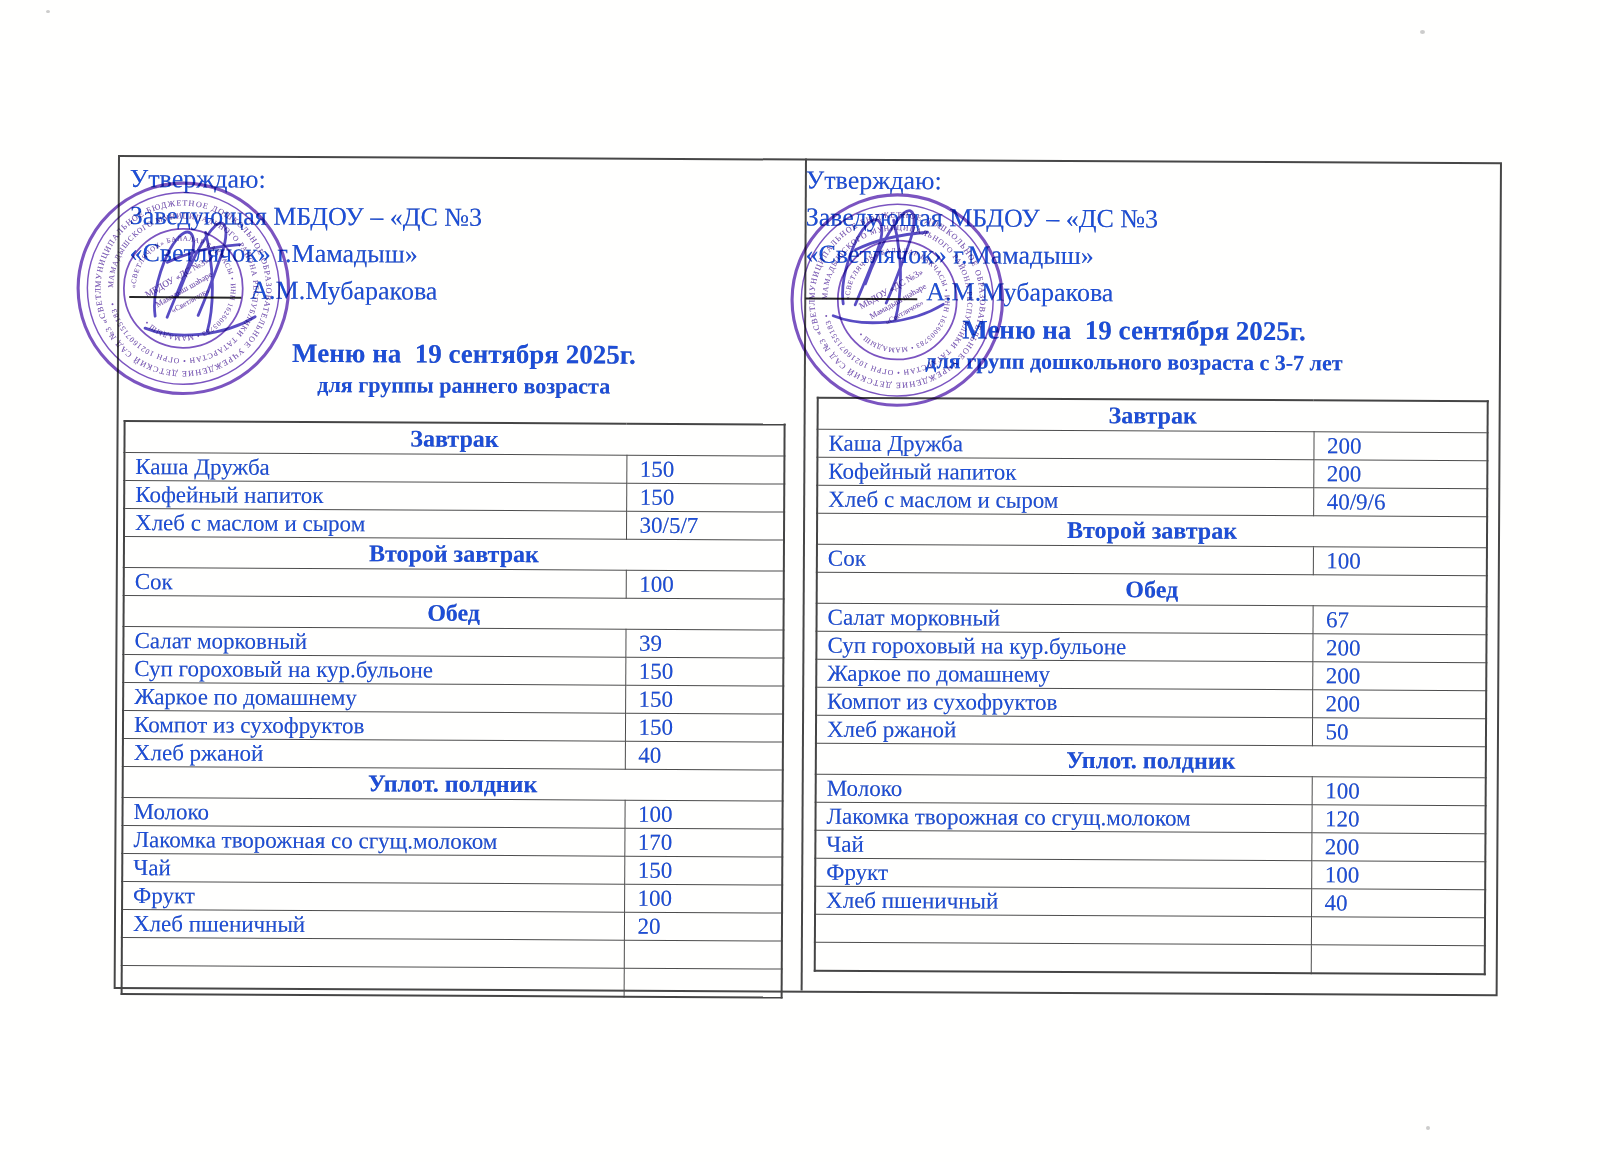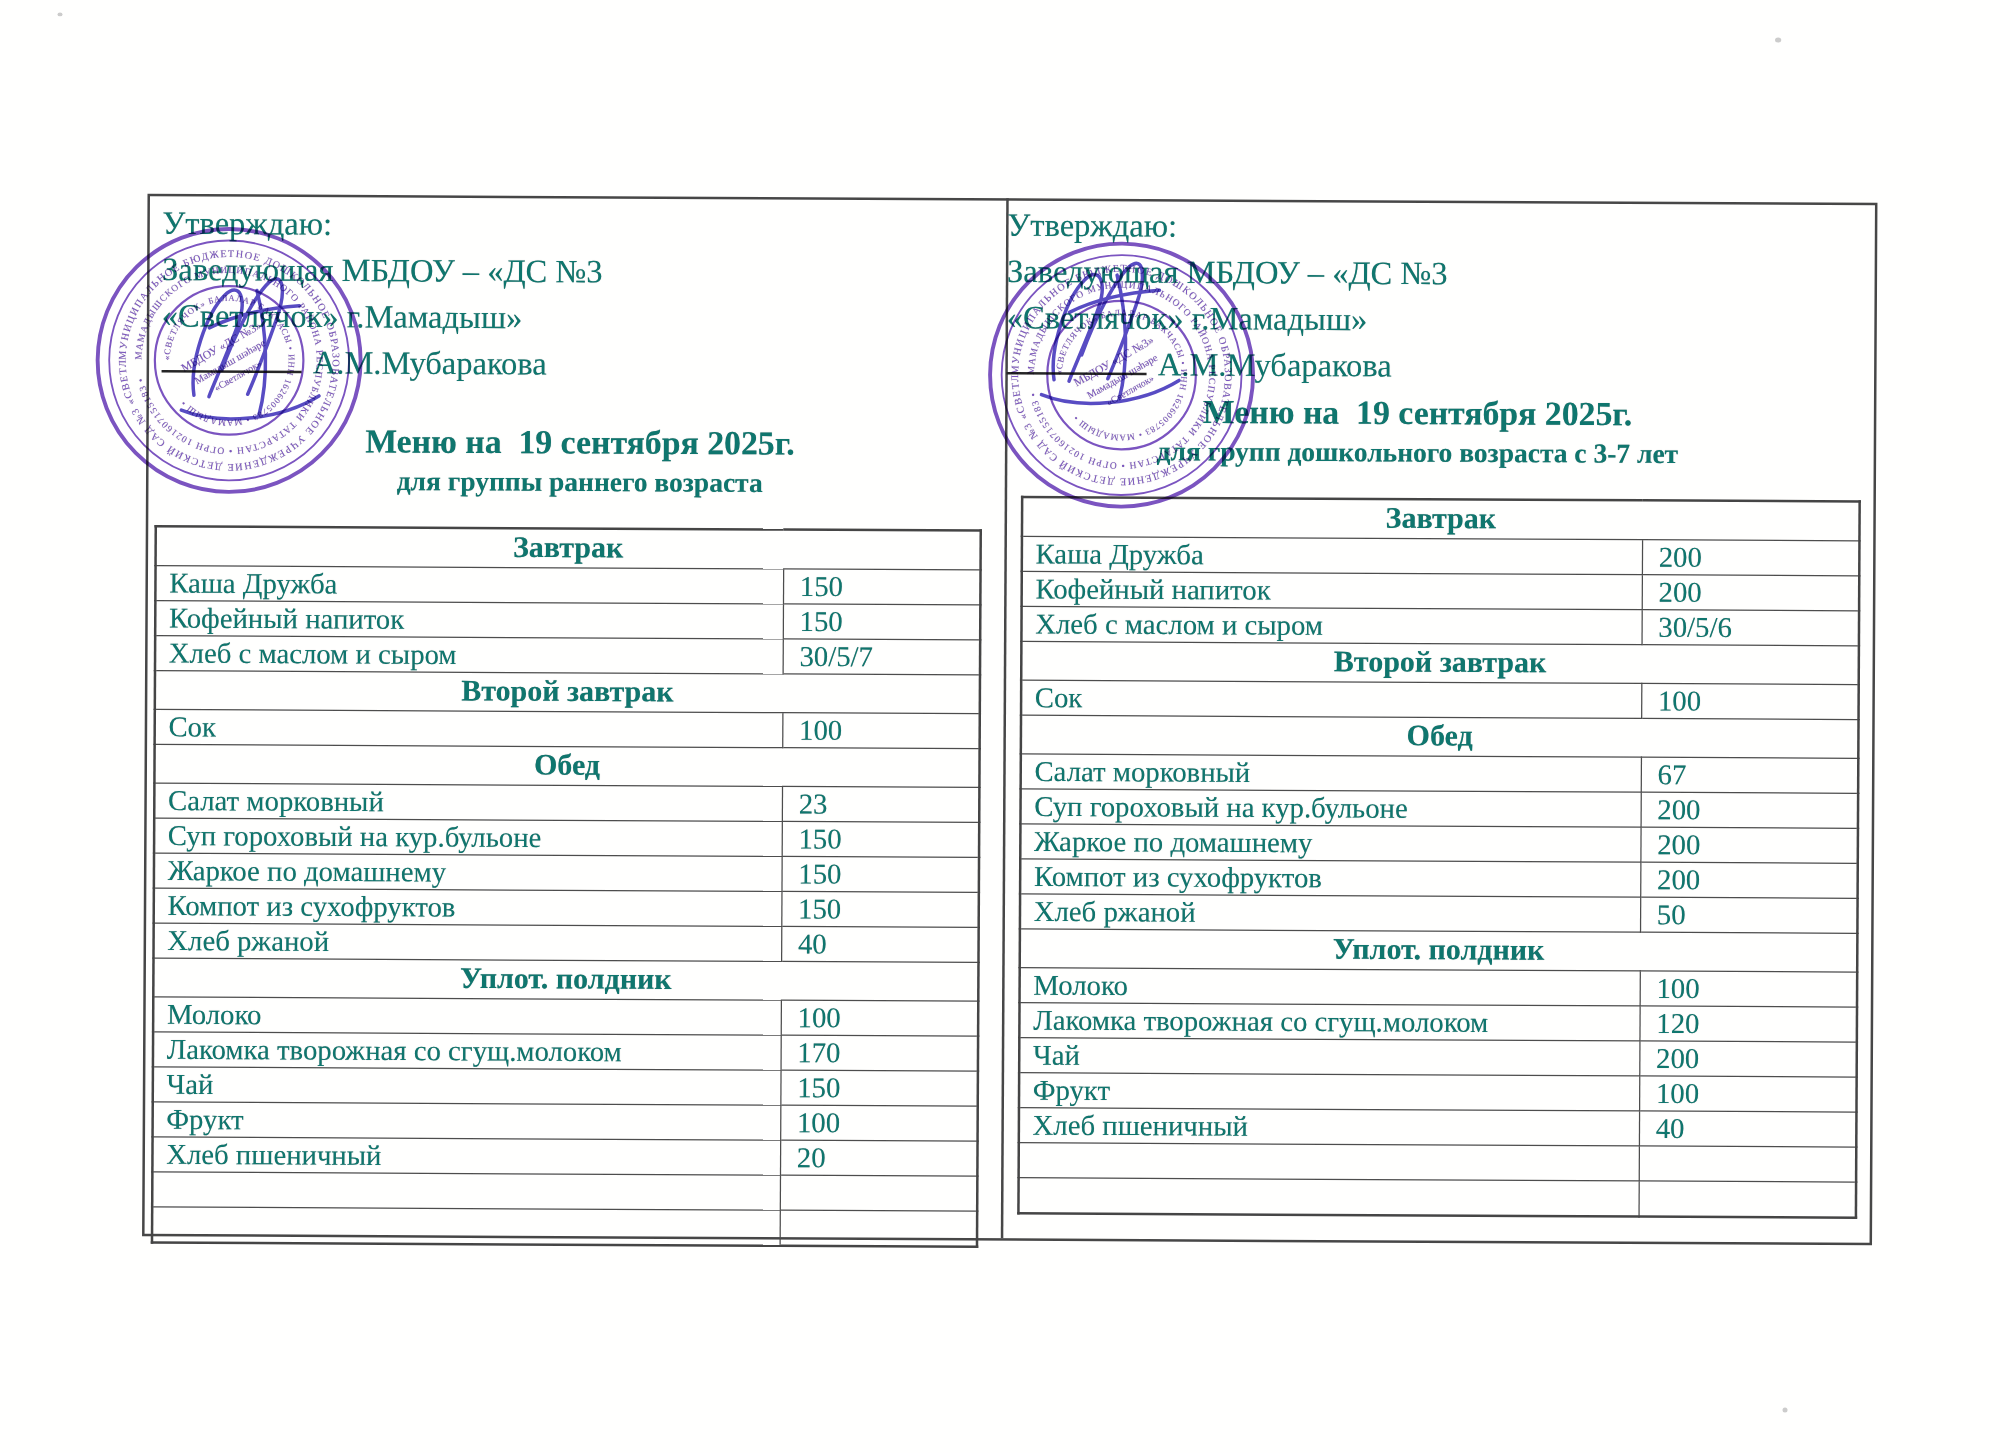--- a/index.html
+++ b/index.html
@@ -1,17 +1,17 @@
 <!DOCTYPE html>
 <html><head>
 <meta charset="utf-8">
 <style>
   html,body{margin:0;padding:0;background:#ffffff;}
   .page{position:relative;width:1600px;height:1162px;background:#fffffe;overflow:hidden;
-        font-family:"Liberation Serif","DejaVu Serif",serif;color:#0f766e;}
+        font-family:"Liberation Serif","DejaVu Serif",serif;color:#1d4ed8;}
   .sheet{position:absolute;inset:0;transform:rotate(.3deg);transform-origin:118px 155px;
          text-shadow:0 0 .6px rgba(25,25,25,.38);}
   .frame{position:absolute;left:118px;top:155px;width:1380px;height:830px;border:2px solid #474747;}
   .vdivider{position:absolute;left:805px;top:155px;width:2px;height:832px;background:#474747;}
 
   .approval{position:absolute;font-size:26px;line-height:37px;white-space:nowrap;}
   .approval-left{left:130px;top:160px;}
   .approval-right{left:806px;top:158px;}
   .sig-underline{display:inline-block;width:112px;height:24px;border-bottom:2px solid #262626;
                  margin-right:9px;vertical-align:baseline;}
@@ -122,21 +122,21 @@
             </tr>
             <tr>
               <td class="dish-cell">Сок</td>
               <td class="portion-cell">100</td>
             </tr>
             <tr>
               <td colspan="2" class="section-cell">Обед</td>
             </tr>
             <tr>
               <td class="dish-cell">Салат морковный</td>
-              <td class="portion-cell">23</td>
+              <td class="portion-cell">39</td>
             </tr>
             <tr>
               <td class="dish-cell">Суп гороховый на кур.бульоне</td>
               <td class="portion-cell">150</td>
             </tr>
             <tr>
               <td class="dish-cell">Жаркое по домашнему</td>
               <td class="portion-cell">150</td>
             </tr>
             <tr>
@@ -205,21 +205,21 @@
             <tr>
               <td class="dish-cell">Каша Дружба</td>
               <td class="portion-cell">200</td>
             </tr>
             <tr>
               <td class="dish-cell">Кофейный напиток</td>
               <td class="portion-cell">200</td>
             </tr>
             <tr>
               <td class="dish-cell">Хлеб с маслом и сыром</td>
-              <td class="portion-cell">30/5/6</td>
+              <td class="portion-cell">40/9/6</td>
             </tr>
             <tr>
               <td colspan="2" class="section-cell">Второй завтрак</td>
             </tr>
             <tr>
               <td class="dish-cell">Сок</td>
               <td class="portion-cell">100</td>
             </tr>
             <tr>
               <td colspan="2" class="section-cell">Обед</td>

